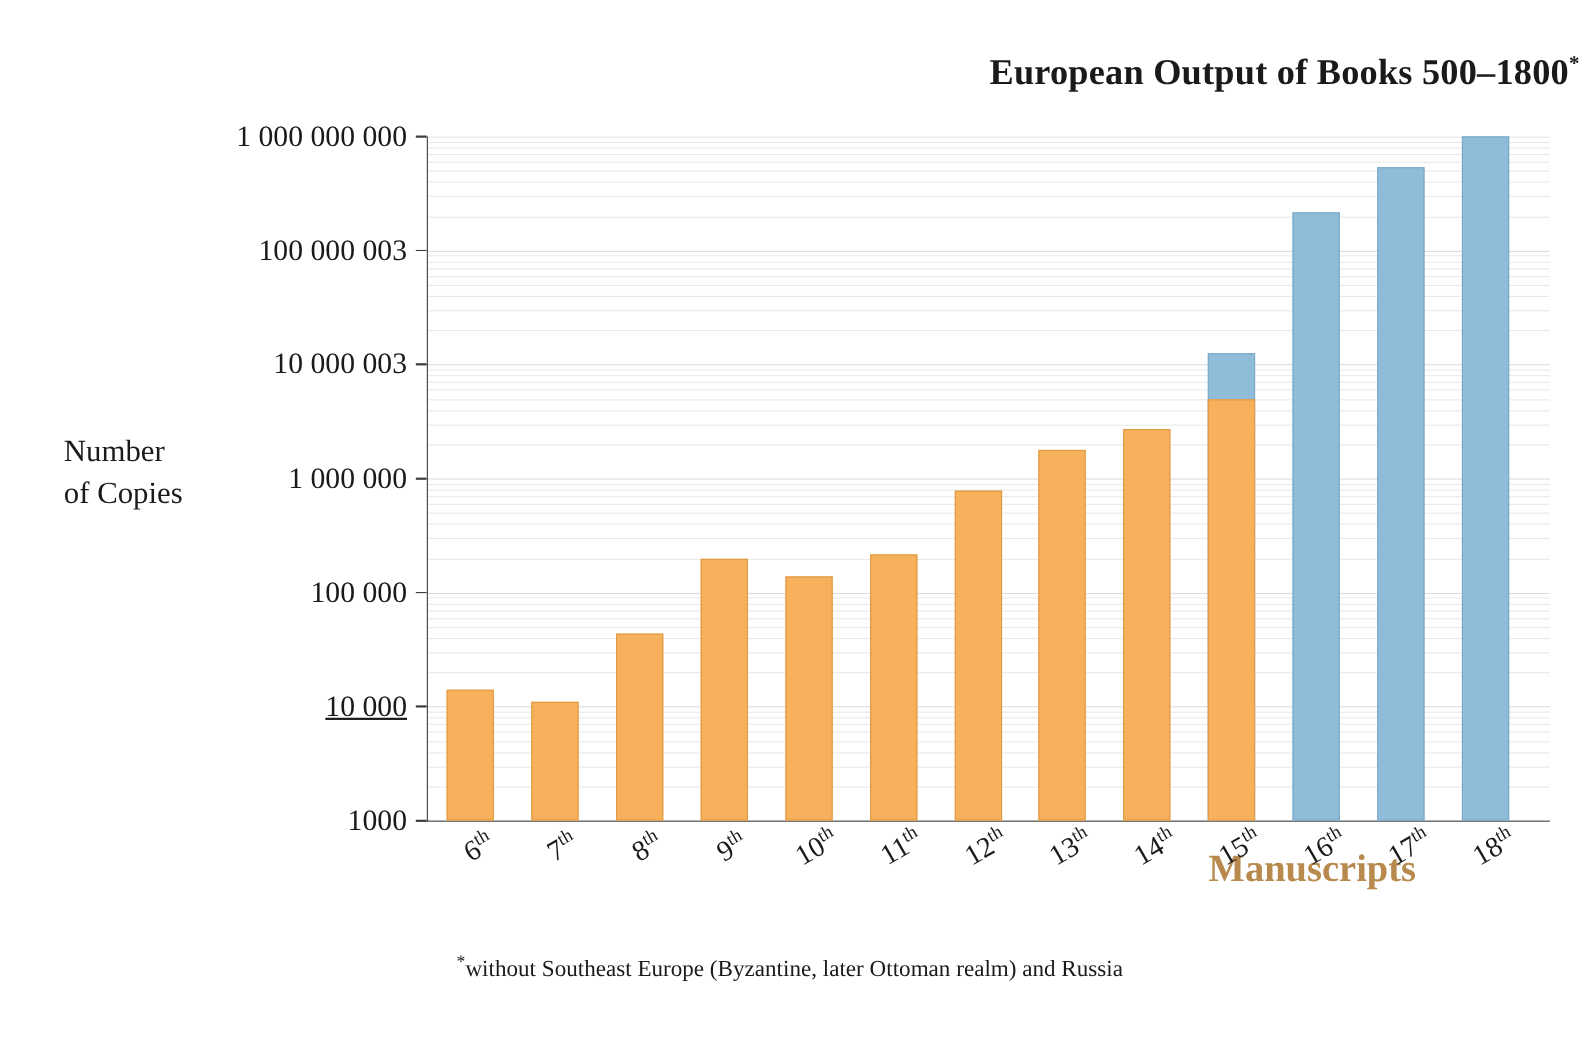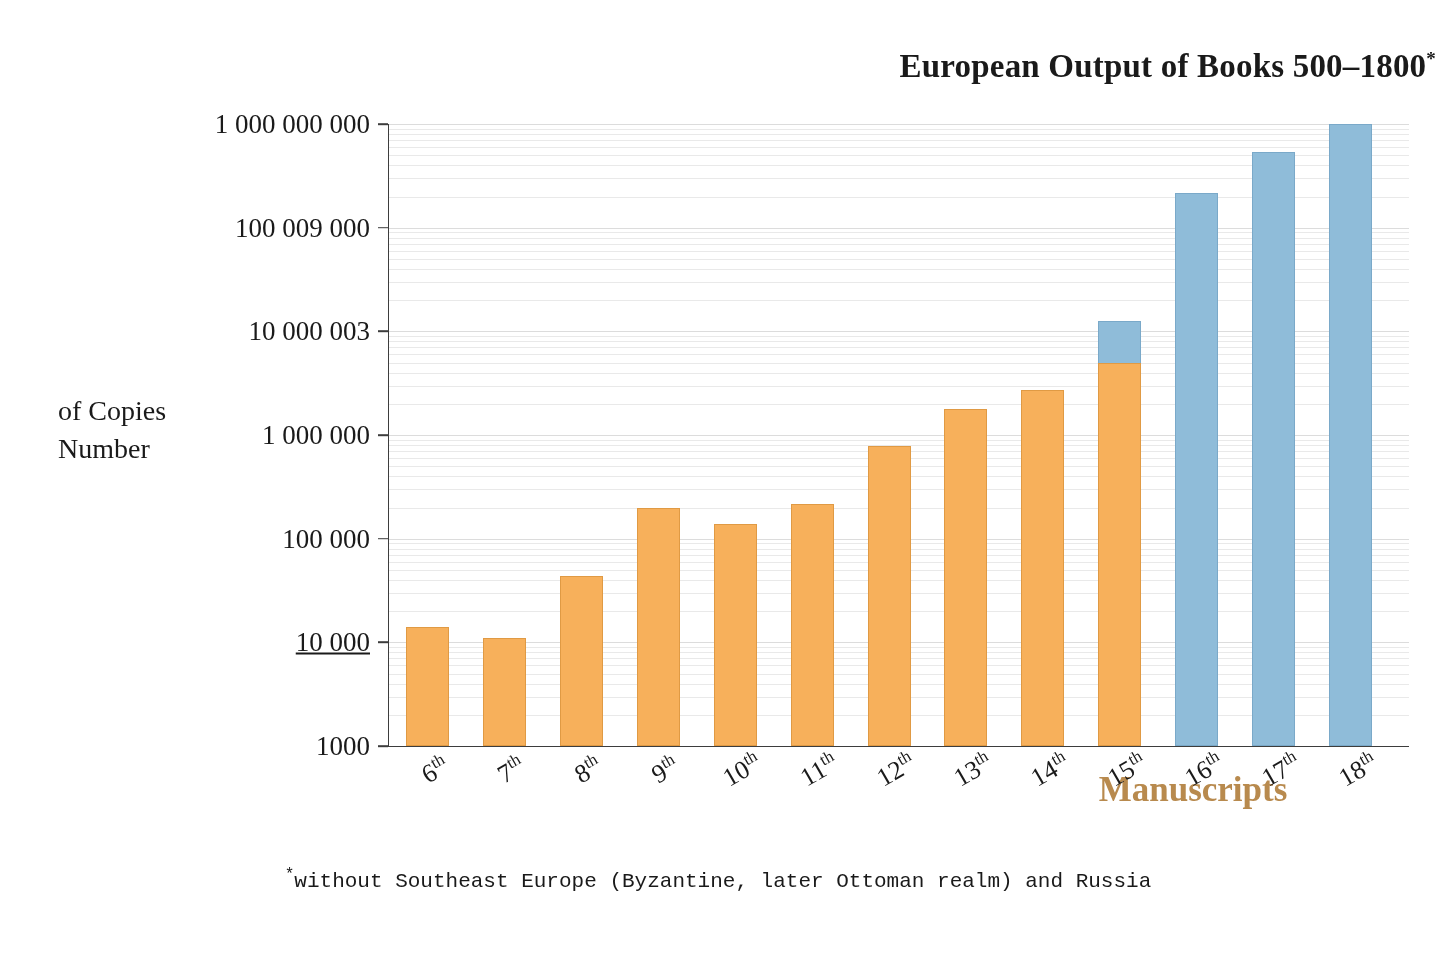--- a/index.html
+++ b/index.html
@@ -173,53 +173,53 @@
   }
 
   
   .footnote {
     position: absolute;
     left: 0;
     top: 866px;
     width: 100%;
     text-align: center;
     font-size: 21px;
-    font-family: Liberation Mono, monospace;
+    font-family: Liberation Serif, serif;
   }
   .footnote .sup {
     vertical-align: super;
     font-size: 16px;
   }
 </style>
 </head>
 <body>
 
 <div id="chart-root">
 
   <div class="chart-title">
     <span>European Output of Books 500–1800</span><span class="sup">*</span>
   </div>
 
   <div class="y-axis-title">
+    <div>Number</div>
     <div>of Copies</div>
-    <div>Number</div>
   </div>
 
   <div class="y-ticks">
       <div class="y-tick-label" style="top: 622px;">1000</div>
       <div class="y-tick-mark" style="top: 622px;"></div>
       <div class="y-tick-label" style="top: 518.3px; text-decoration: underline;">10 000</div>
       <div class="y-tick-mark" style="top: 518.3px;"></div>
       <div class="y-tick-label" style="top: 414.7px;">100 000</div>
       <div class="y-tick-mark" style="top: 414.7px;"></div>
       <div class="y-tick-label" style="top: 311px;">1 000 000</div>
       <div class="y-tick-mark" style="top: 311px;"></div>
       <div class="y-tick-label" style="top: 207.3px;">10 000 003</div>
       <div class="y-tick-mark" style="top: 207.3px;"></div>
-      <div class="y-tick-label" style="top: 103.7px;">100 009 000</div>
+      <div class="y-tick-label" style="top: 103.7px;">100 000 003</div>
       <div class="y-tick-mark" style="top: 103.7px;"></div>
       <div class="y-tick-label" style="top: 0px; margin-left: 16px;">1 000 000 000</div>
       <div class="y-tick-mark" style="top: 0px;"></div>
     </div>
 
   <div class="plot-area">
     <div class="gridlines">
         <div class="gridline" style="top: 590.8px;"></div>
         <div class="gridline" style="top: 572.5px;"></div>
         <div class="gridline" style="top: 559.6px;"></div>

